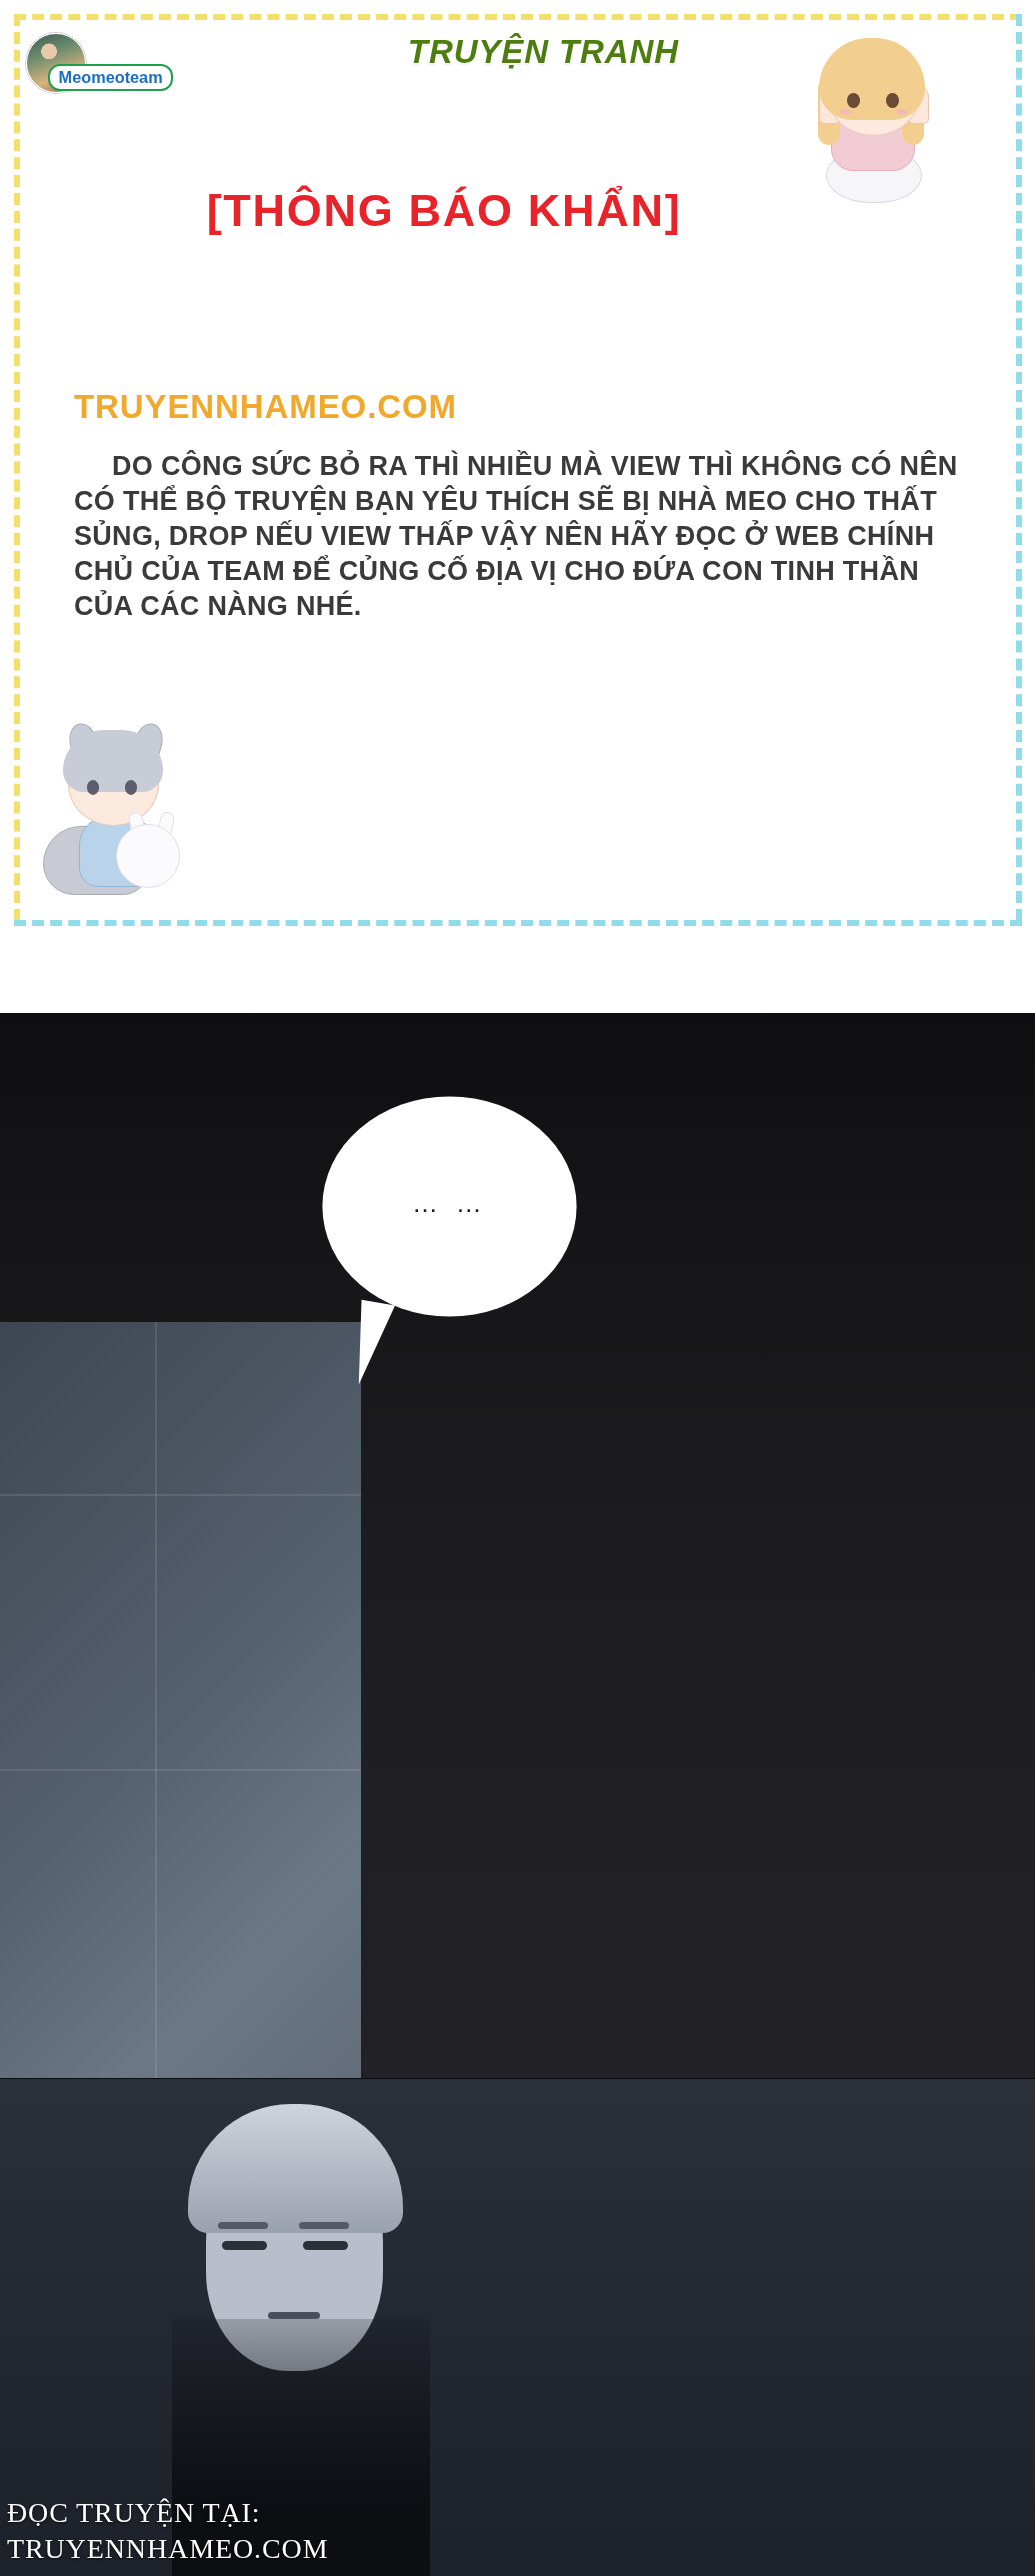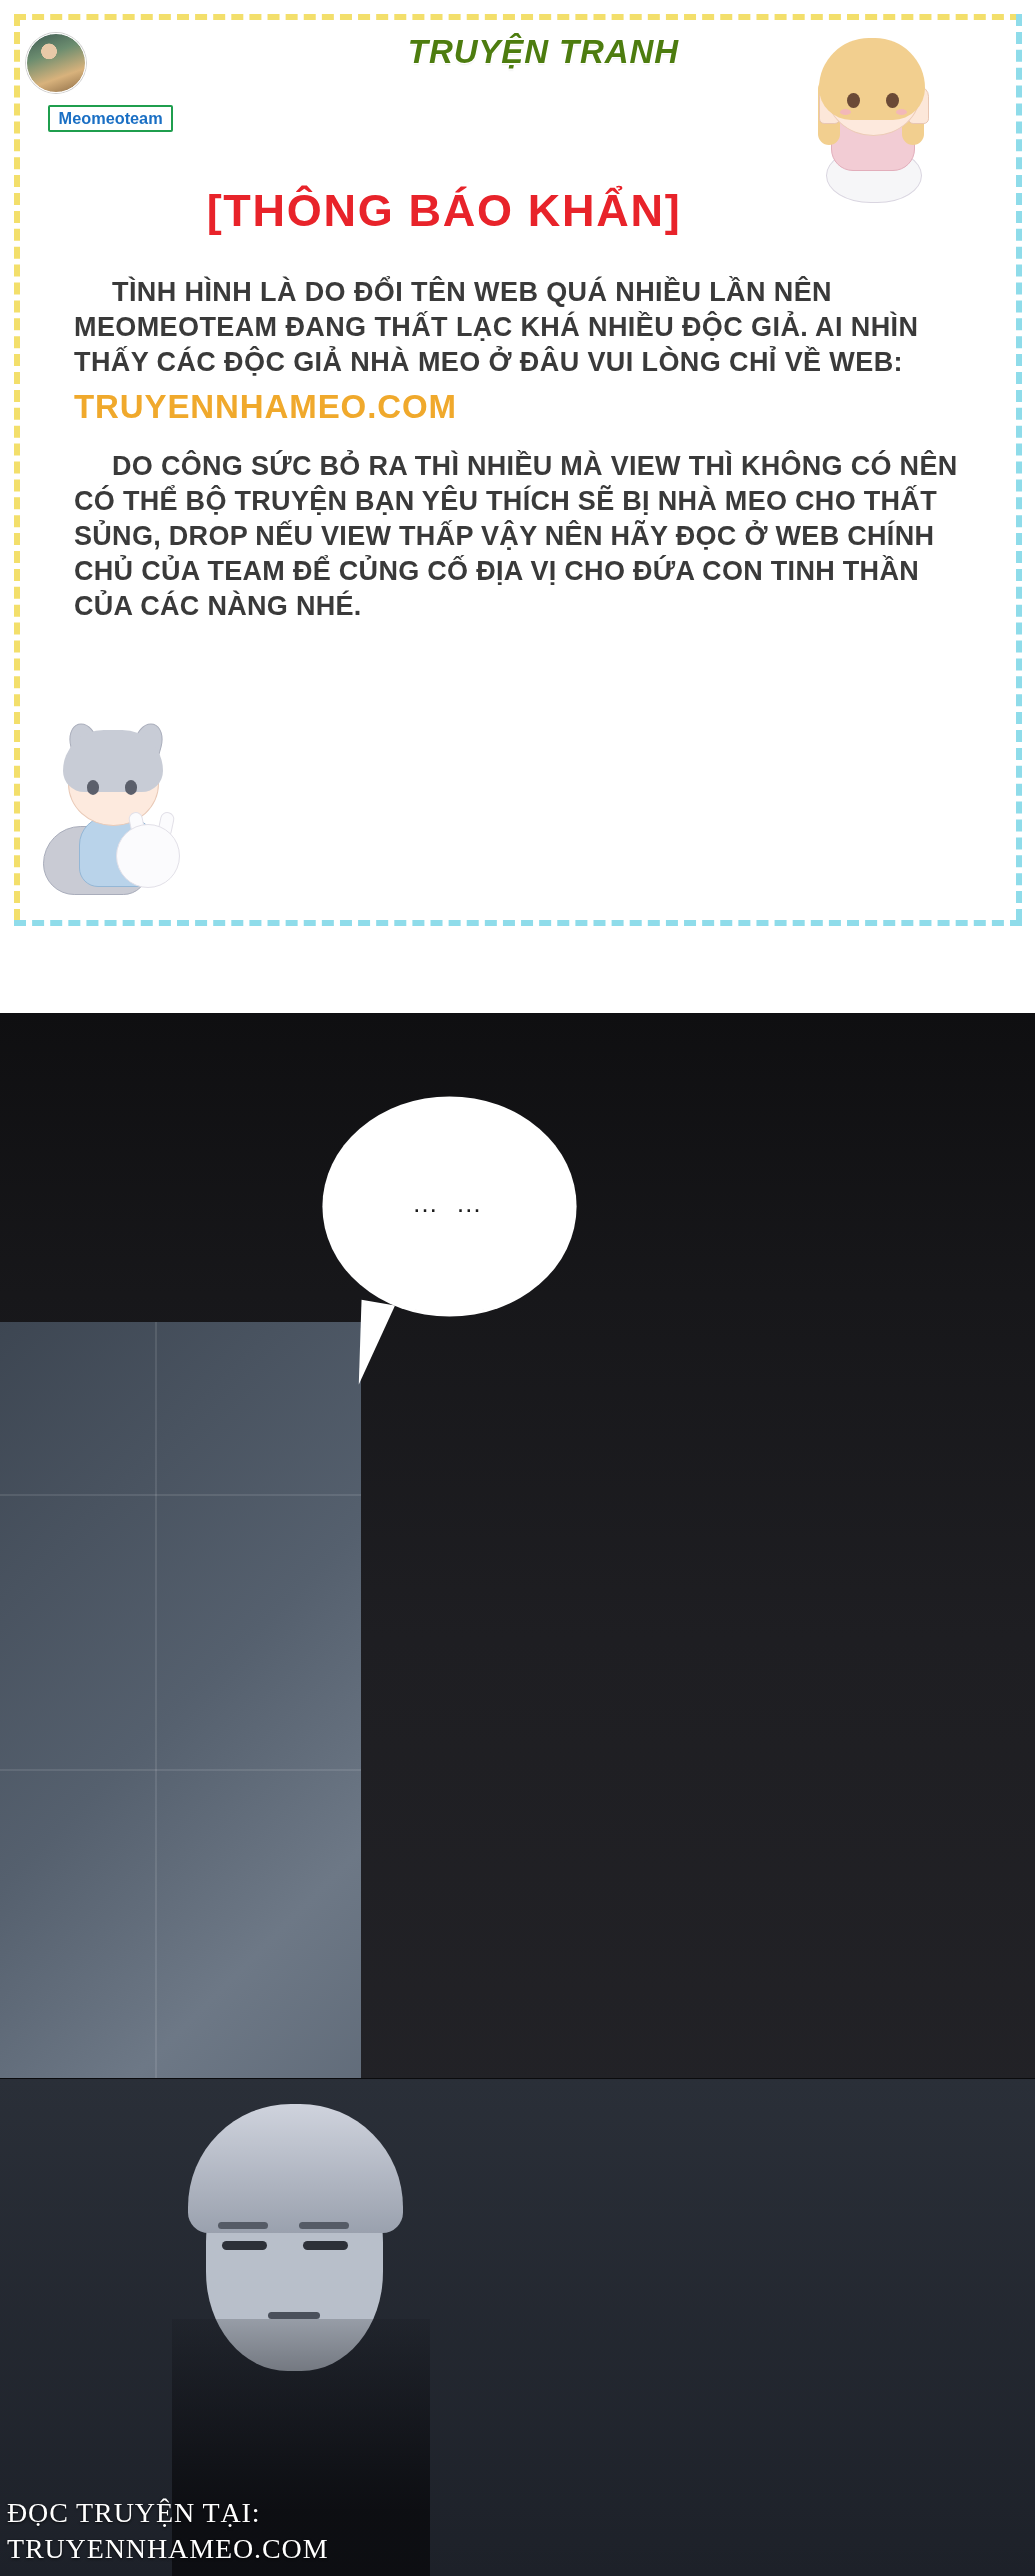--- a/index.html
+++ b/index.html
@@ -75,28 +75,27 @@
     border: 1.7px solid #ffffff;
     box-shadow: 0 0 0 0.9px #cccccc;
     overflow: hidden;
   }
   .logo-name {
     position: absolute;
     left: 22px;
     top: 31px;
     background: #ffffff;
     border: 2.6px solid #1f9e4e;
-    border-radius: 2px;
+    border-radius: 12px;
     padding: 1.7px 8.6px 2.6px 8.6px;
     font-family: "Liberation Sans", sans-serif;
     font-weight: bold;
     font-size: 16.3px;
     color: #1a6fc4;
     white-space: nowrap;
-    margin-top: 41px;
   }
   .brand-title {
     position: absolute;
     left: 172px;
     top: 6.9px;
     width: 481px;
     font-family: Liberation Sans, sans-serif;
     font-weight: bold;
     font-style: italic;
     font-size: 33px;
@@ -545,23 +544,20 @@
         <div class="cg-hair"></div>
         <div class="cg-eye l"></div>
         <div class="cg-eye r"></div>
         <div class="cg-cheek l"></div>
         <div class="cg-cheek r"></div>
       </div>
     </div>
 
     <div class="notice-title">[THÔNG BÁO KHẨN]</div>
 
-    <div class="body-text">
-      <p class="indent">TÌNH HÌNH LÀ DO ĐỔI TÊN WEB QUÁ NHIỀU LẦN NÊN MEOMEOTEAM ĐANG THẤT LẠC KHÁ NHIỀU ĐỘC GIẢ. AI NHÌN THẤY CÁC ĐỘC GIẢ NHÀ MEO Ở ĐÂU VUI LÒNG CHỈ VỀ WEB:</p>
-    </div>
 
     <div class="web-link">TRUYENNHAMEO.COM</div>
 
     <div class="body-text2">
       <p class="indent">DO CÔNG SỨC BỎ RA THÌ NHIỀU MÀ VIEW THÌ KHÔNG CÓ NÊN CÓ THỂ BỘ TRUYỆN BẠN YÊU THÍCH SẼ BỊ NHÀ MEO CHO THẤT SỦNG, DROP NẾU VIEW THẤP VẬY NÊN HÃY ĐỌC Ở WEB CHÍNH CHỦ CỦA TEAM ĐỂ CỦNG CỐ ĐỊA VỊ CHO ĐỨA CON TINH THẦN CỦA CÁC NÀNG NHÉ.</p>
     </div>
 
 
     <div class="chibi-wolf">
       <div class="cw-tail"></div>

